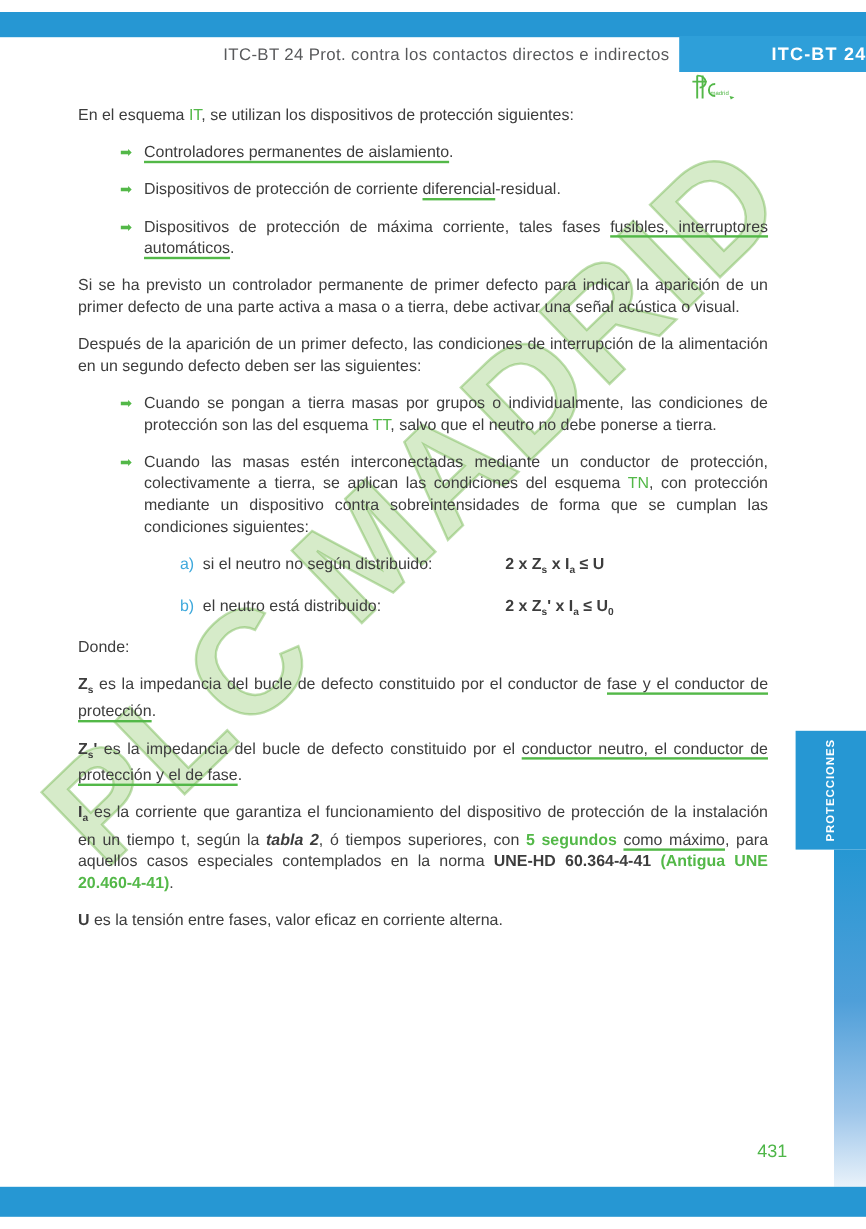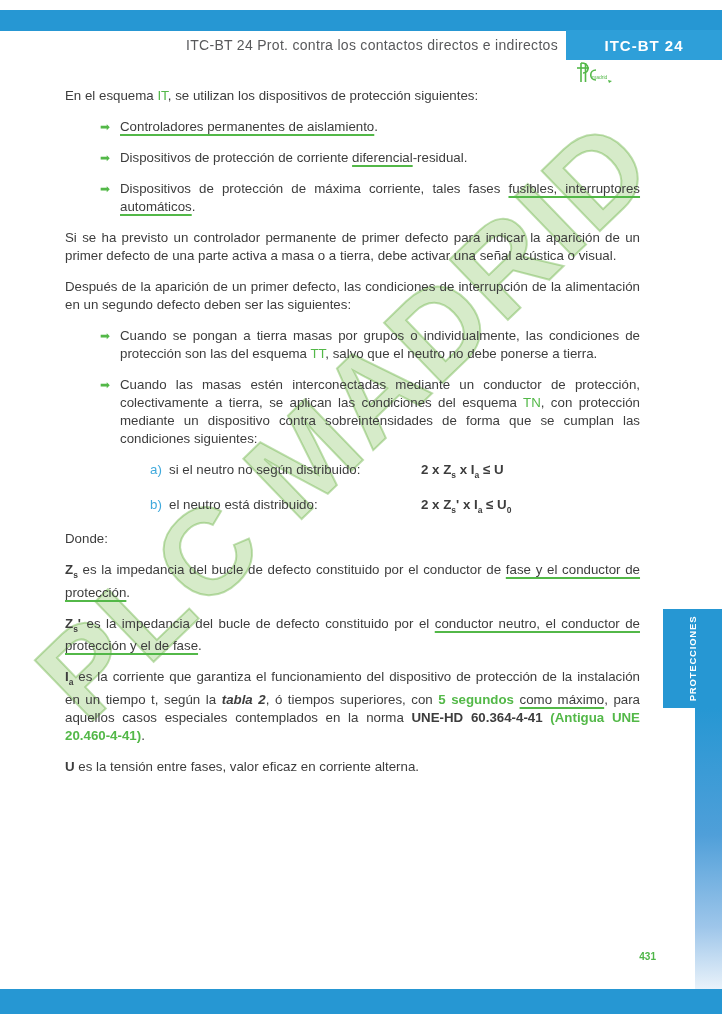--- a/index.html
+++ b/index.html
@@ -9,21 +9,21 @@
   }
   
   .top-bar{position:absolute;left:0;top:10px;width:722px;height:21px;background:#2697d3;}
   .header-title{
     position:absolute;left:0;top:37px;width:558px;text-align:right;
     font-size:14px;color:#58595b;letter-spacing:.3px;
   }
   .header-badge{
     position:absolute;left:566px;top:30px;width:156px;height:30px;background:#2e9fd9;
     color:#fff;font-weight:bold;font-size:15px;letter-spacing:1px;
-    display:flex;align-items:center;justify-content:center;
+    display:flex;align-items:center;justify-content:flex-end;
   }
   .logo{position:absolute;left:575px;top:61px;width:46px;height:26px;}
   
   .watermark{
     position:absolute;left:58px;top:636px;height:120px;line-height:120px;
     font-size:122px;font-weight:bold;white-space:nowrap;letter-spacing:3px;
     color:rgba(140,199,104,0.36);
     -webkit-text-stroke:2px rgba(112,182,78,0.45);
     transform:rotate(-44deg);transform-origin:left center;
     z-index:0;pointer-events:none;
@@ -54,21 +54,21 @@
     transform:rotate(-90deg);white-space:nowrap;color:#fff;font-weight:bold;
     font-size:9.5px;letter-spacing:.8px;
   }
   .side-strip{
     position:absolute;right:0;top:708px;width:27px;height:281px;z-index:1;
     background:linear-gradient(180deg,#2697d3 0%,#4f9fd9 45%,#9ec6ea 78%,#e9f2fa 100%);
   }
   
   .page-number{
     position:absolute;left:0;top:951px;width:656px;text-align:right;
-    color:#4eb648;font-weight:bold;font-size:10px;z-index:1;
+    color:#4eb648;font-weight:normal;font-size:15px;z-index:1;
   }
   .footer-bar{position:absolute;left:0;top:989px;width:722px;height:25px;background:#2697d3;z-index:2;}
 </style>
 </head>
 <body>
 
 <div class="page">
 
   <div class="top-bar"></div>
 

